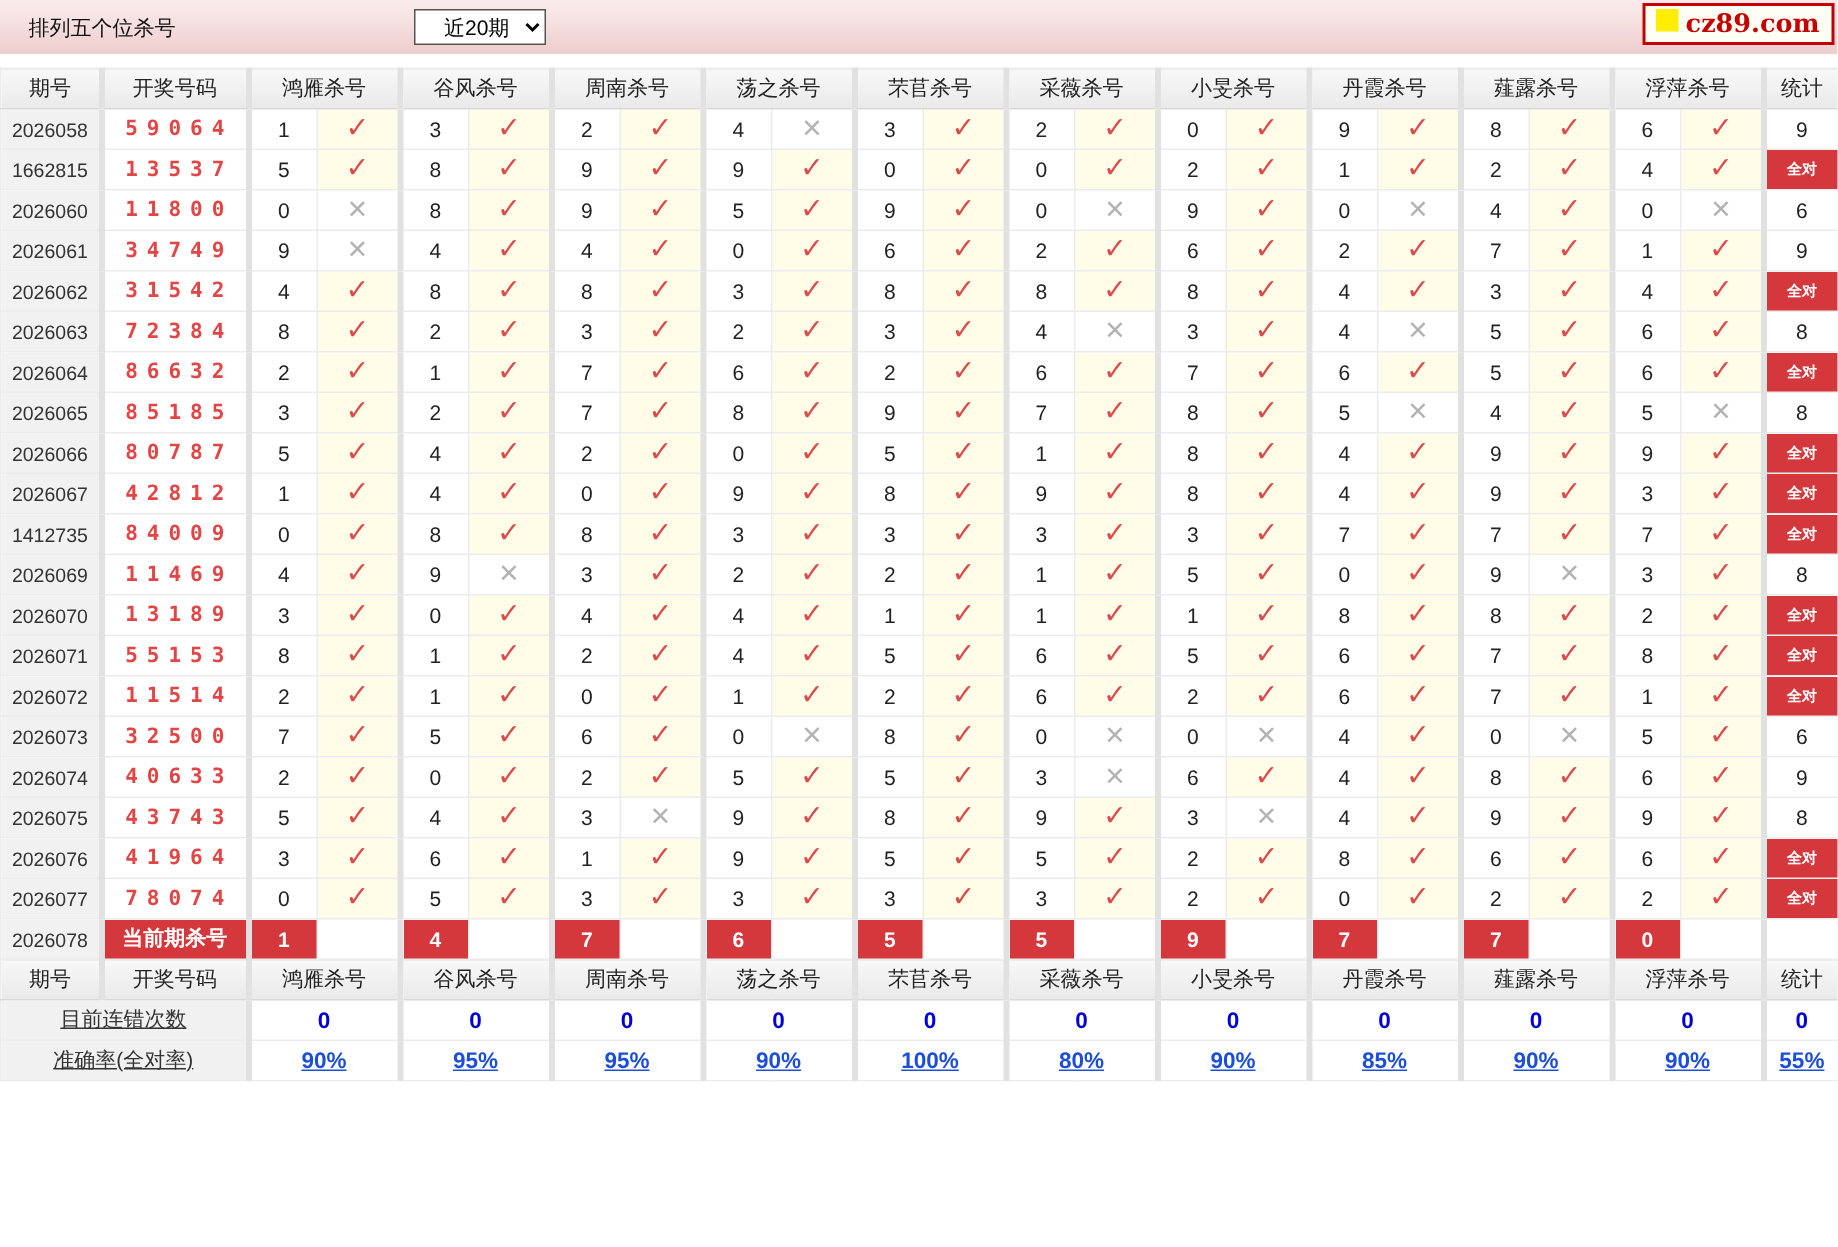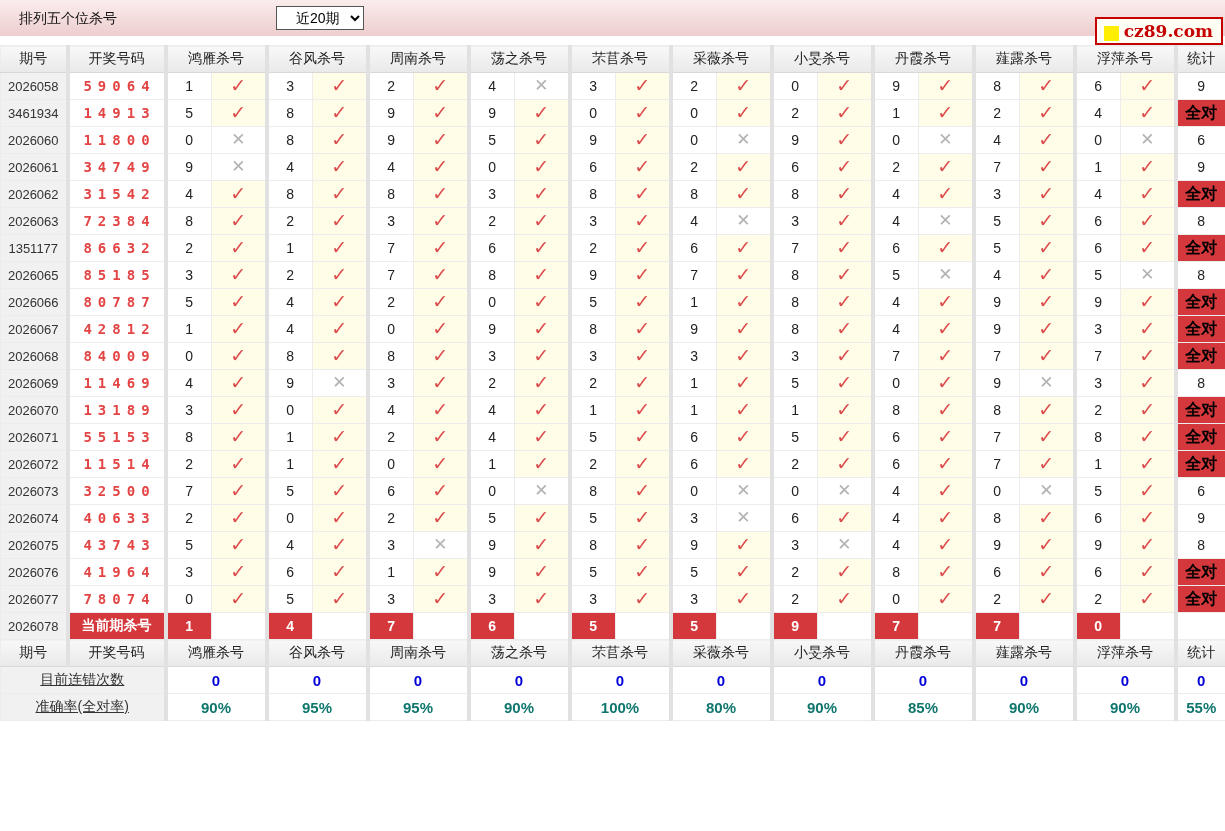--- a/index.html
+++ b/index.html
@@ -3,44 +3,44 @@
 <meta charset="utf-8">
 <style>
   html,body { margin:0; padding:0; background:#fff; }
   body { width:1225px; font-family:"Liberation Sans","DejaVu Sans",sans-serif; }
 
   
   .topbar { position:relative; height:36px; background:linear-gradient(#faeded,#eecdcd); }
   .topbar-title { position:absolute; left:19px; top:10px; font-size:14px; font-weight:normal; color:#111; }
   .range-select { position:absolute; left:276px; top:6px; width:88px; height:24px; font-size:14px;
                   font-family:"Liberation Sans",sans-serif; background:#fff; border:1px solid #555;padding-left:15px; }
-  .logo { position:absolute; right:2px; top:17px; display:flex; align-items:flex-end; gap:5px;
+  .logo { position:absolute; right:2px; top:2px; display:flex; align-items:flex-start; gap:5px;
           background:#fffef5; border:2px solid #c40000; padding:2px 8px 2px 7px; text-decoration:none; }
   .logo-square { width:15px; height:15px; background:#ffee00; }
   .logo-text { color:#c40000; font-family:"DejaVu Serif","Liberation Serif",serif; font-size:17px; font-weight:bold; }
 
   
   table { border-collapse:collapse; table-layout:fixed; width:1225px; margin-top:9px; }
   td { border:1px solid #ececec; height:26px; padding:0; text-align:center; vertical-align:middle;
        font-size:14px; color:#222; overflow:hidden; white-space:nowrap; }
   .gs { border-left:4px solid #e1e1e1; }           
   tr.hdr td { background:linear-gradient(#f8f8f8,#e9e9e9); border-bottom:1px solid #d8d8d8; color:#222; }
   td.period { background:#f1f1f1; color:#333; font-size:13px; }
   td.win { color:#e34545; font-weight:bold; font-family:"DejaVu Sans Mono","Liberation Mono",monospace;
            font-size:14px; letter-spacing:6px; padding-left:6px; }
   td.kd  { background:#fff; }
   td.ok  { background:#fffce8; color:#dc4b4b; font-size:19px; font-weight:bold; line-height:26px; }
   td.bad { background:#fff; color:#b3b3b3; font-size:17px; line-height:26px; }
   td.statn { background:#fff; }
-  td.allok { background:#d5383c; color:#000000; font-weight:bold; font-size:16px; }
+  td.allok { background:#d5383c; color:#ffffff; font-weight:bold; font-size:10px; }
   td.cur { background:#d5383c; color:#fff; font-weight:bold; }
   td.curlabel { background:#d5383c; color:#fff; font-weight:bold; font-size:14px; }
   td.slabel { background:#f1f1f1; color:#333;text-decoration:underline; }
   td.sval { color:#0202d8; font-weight:bold; font-size:15px; background:#fff; }
-  td.sval.red { color:#0f766e; }
+  td.sval.red { color:#1d4ed8;text-decoration:underline; }
 </style>
 </head>
 <body>
 
 <div class="topbar">
   <span class="topbar-title">排列五个位杀号</span>
   <select class="range-select">
     <option>近20期</option>
   </select>
   <a class="logo">
@@ -110,22 +110,22 @@
         <td class="ok">✓</td>
         <td class="kd gs">9</td>
         <td class="ok">✓</td>
         <td class="kd gs">8</td>
         <td class="ok">✓</td>
         <td class="kd gs">6</td>
         <td class="ok">✓</td>
         <td class="statn gs">9</td>
       </tr>
       <tr>
-        <td class="period">3461934</td>
-        <td class="win gs">14913</td>
+        <td class="period">1662815</td>
+        <td class="win gs">13537</td>
         <td class="kd gs">5</td>
         <td class="ok">✓</td>
         <td class="kd gs">8</td>
         <td class="ok">✓</td>
         <td class="kd gs">9</td>
         <td class="ok">✓</td>
         <td class="kd gs">9</td>
         <td class="ok">✓</td>
         <td class="kd gs">0</td>
         <td class="ok">✓</td>
@@ -235,21 +235,21 @@
         <td class="ok">✓</td>
         <td class="kd gs">4</td>
         <td class="bad">✕</td>
         <td class="kd gs">5</td>
         <td class="ok">✓</td>
         <td class="kd gs">6</td>
         <td class="ok">✓</td>
         <td class="statn gs">8</td>
       </tr>
       <tr>
-        <td class="period">1351177</td>
+        <td class="period">2026064</td>
         <td class="win gs">86632</td>
         <td class="kd gs">2</td>
         <td class="ok">✓</td>
         <td class="kd gs">1</td>
         <td class="ok">✓</td>
         <td class="kd gs">7</td>
         <td class="ok">✓</td>
         <td class="kd gs">6</td>
         <td class="ok">✓</td>
         <td class="kd gs">2</td>
@@ -335,21 +335,21 @@
         <td class="ok">✓</td>
         <td class="kd gs">4</td>
         <td class="ok">✓</td>
         <td class="kd gs">9</td>
         <td class="ok">✓</td>
         <td class="kd gs">3</td>
         <td class="ok">✓</td>
         <td class="allok gs">全对</td>
       </tr>
       <tr>
-        <td class="period">2026068</td>
+        <td class="period">1412735</td>
         <td class="win gs">84009</td>
         <td class="kd gs">0</td>
         <td class="ok">✓</td>
         <td class="kd gs">8</td>
         <td class="ok">✓</td>
         <td class="kd gs">8</td>
         <td class="ok">✓</td>
         <td class="kd gs">3</td>
         <td class="ok">✓</td>
         <td class="kd gs">3</td>

